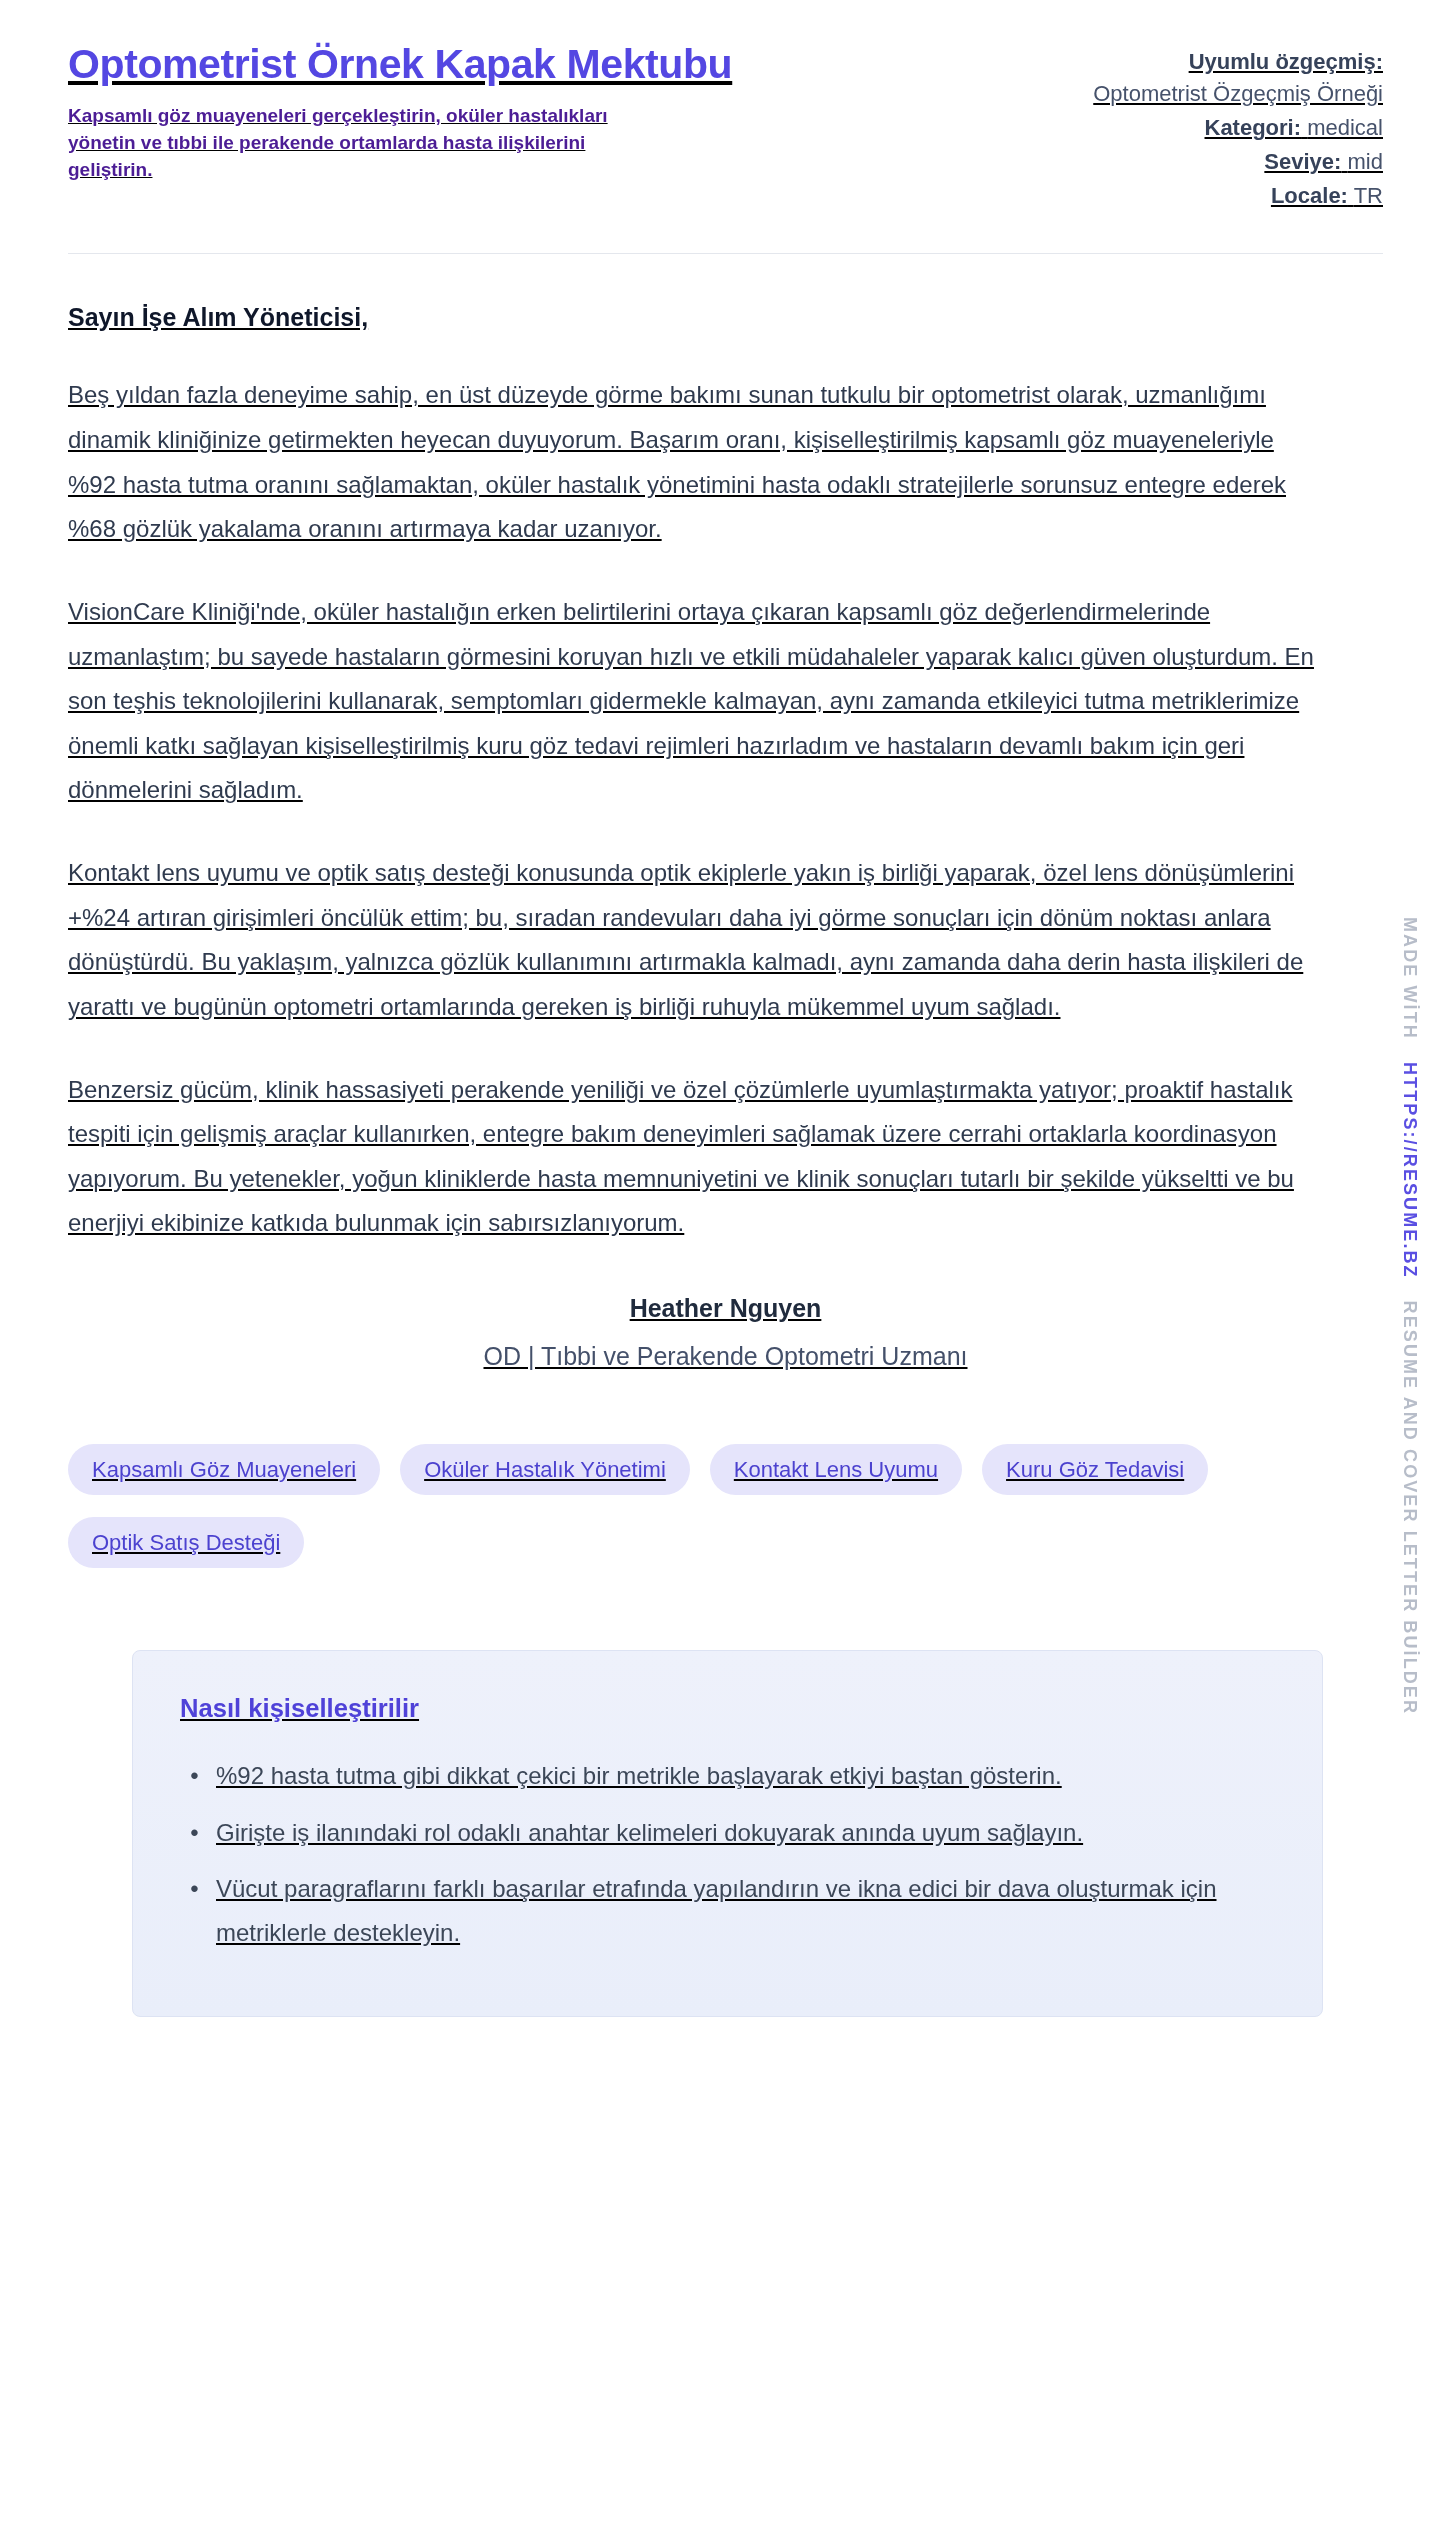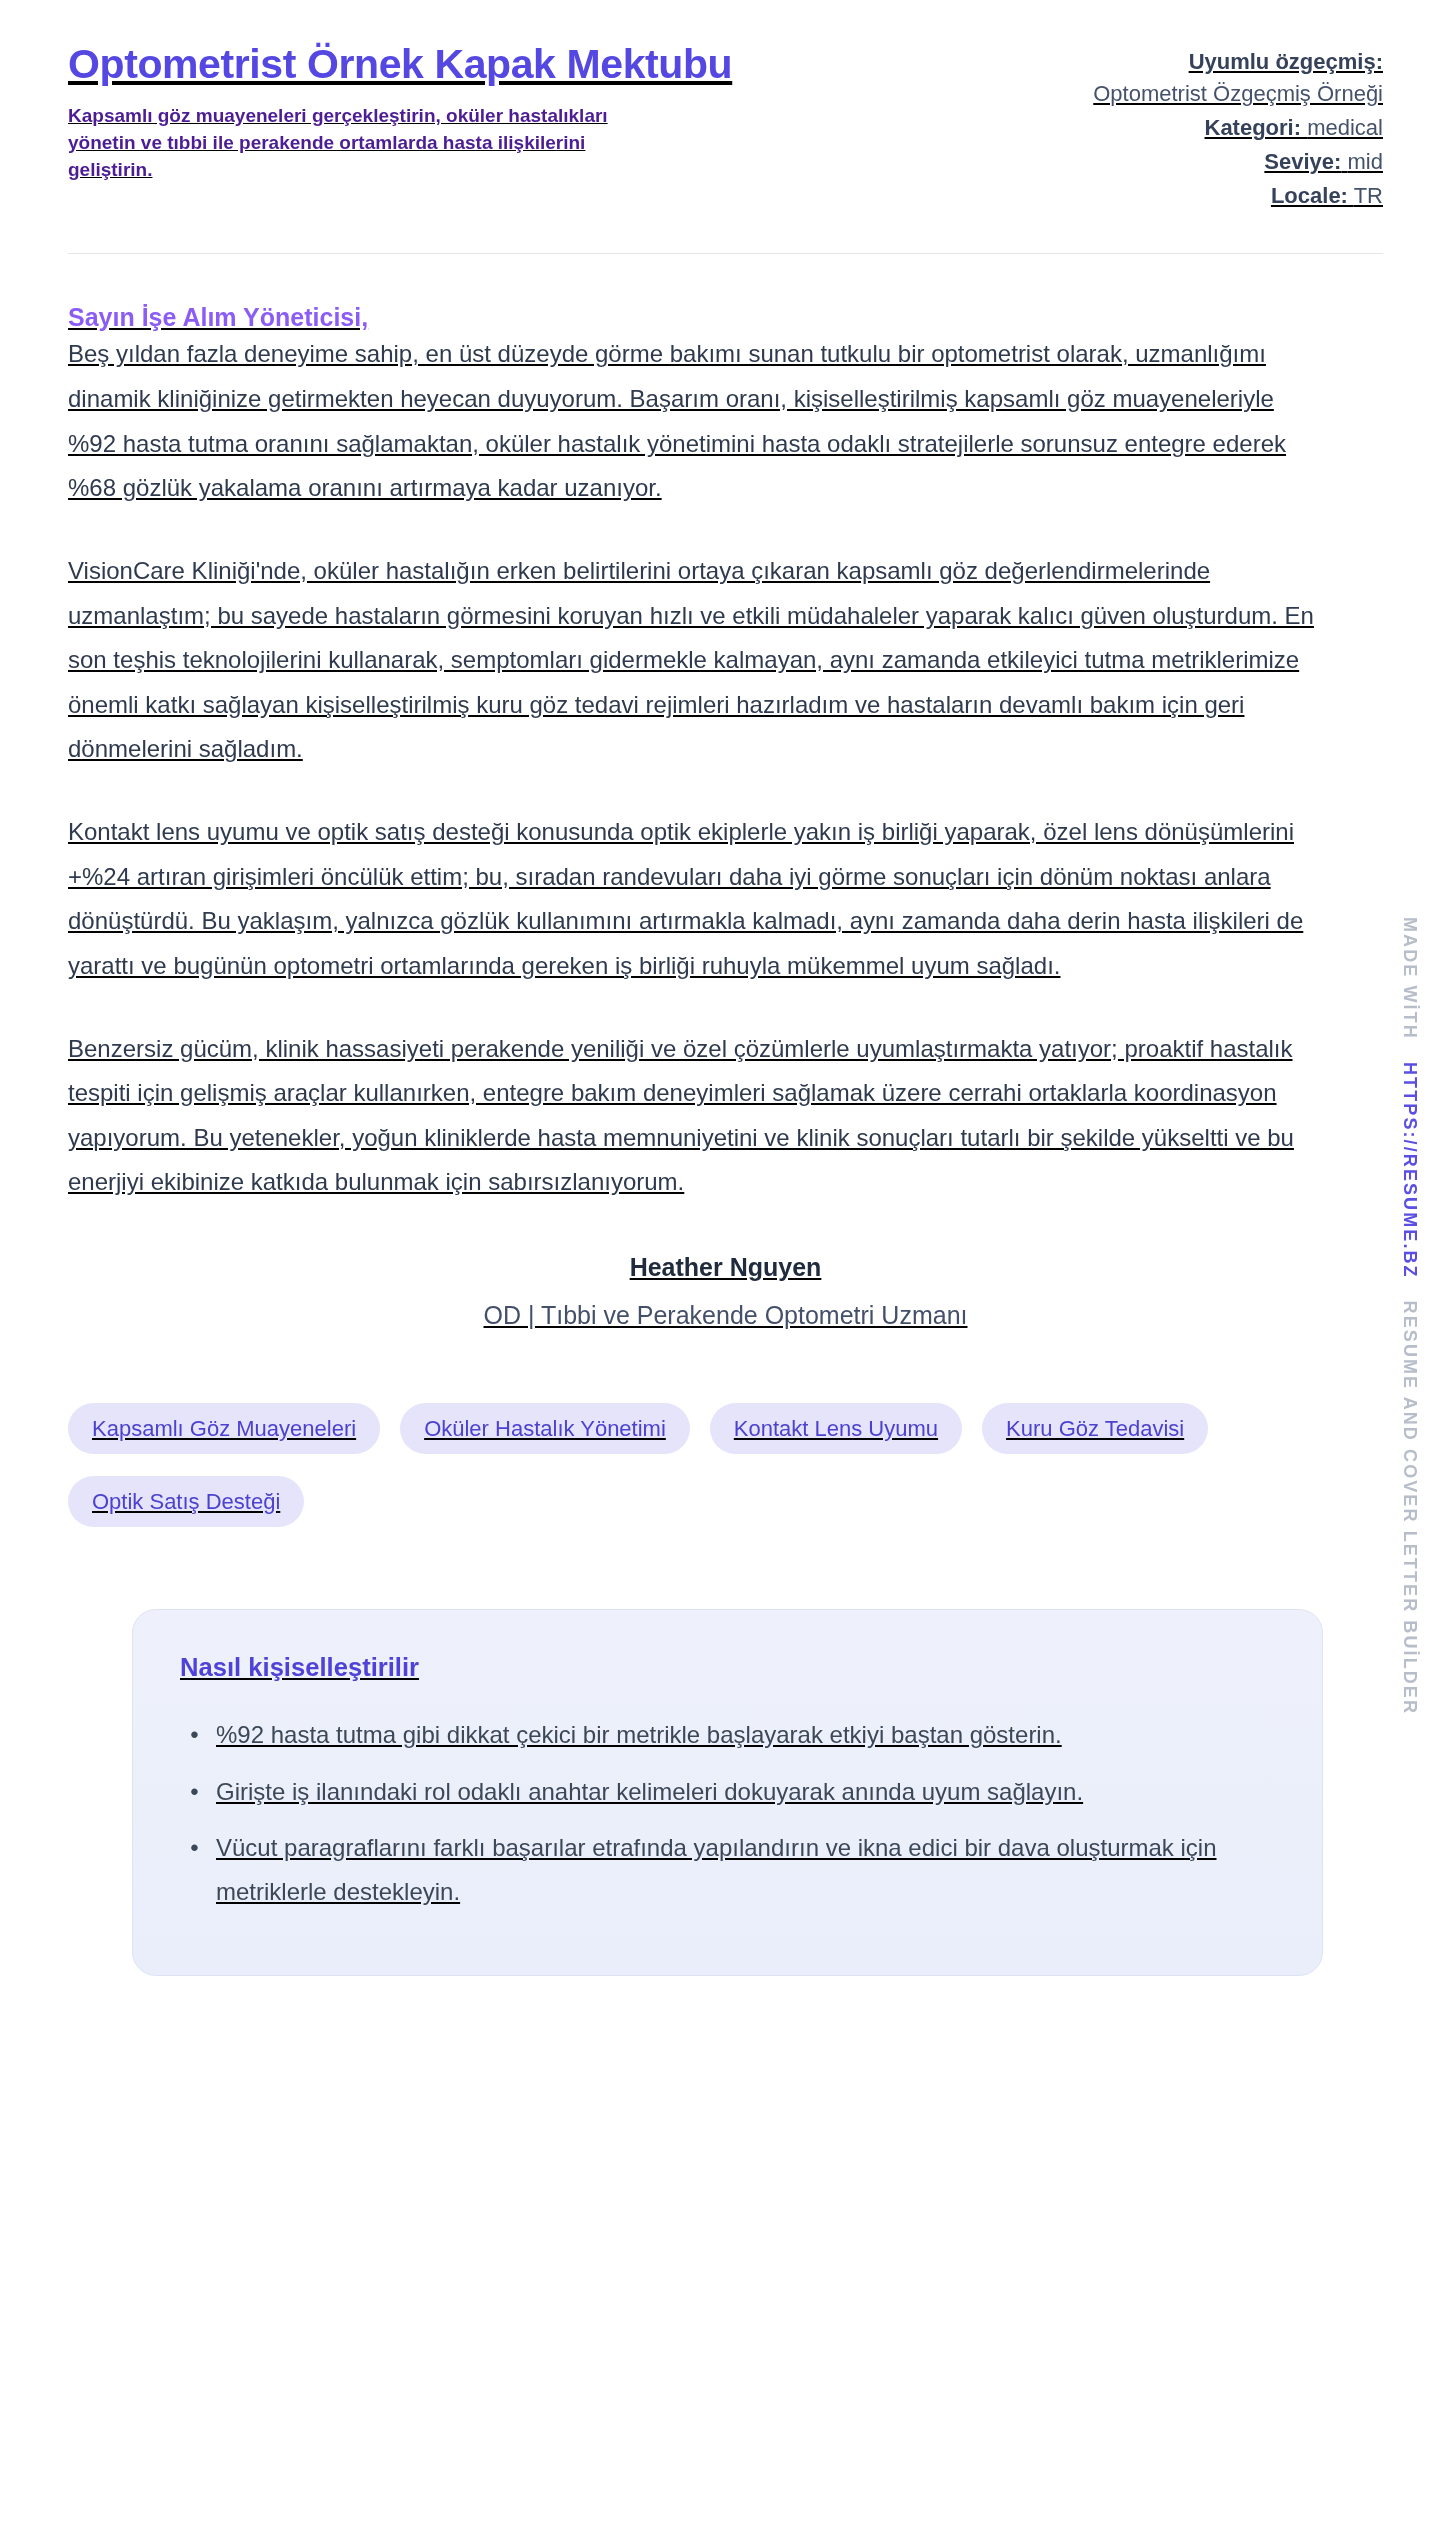--- a/index.html
+++ b/index.html
@@ -51,21 +51,22 @@
     border: none;
     border-top: 1.7px solid #e4e7ed;
     margin-top: 39px;
   }
 
   
   .greeting {
     margin-top: 49px;
     font-size: 25px;
     font-weight: 700;
-    color: #8b5cf6;
+    color: #0f172a;
+    margin-bottom: 41px;
   }
   .para {
     font-size: 24px;
     color: #2f3a4e;
     line-height: 1.86;
     margin-bottom: 38px;
     max-width: 1246px;
   }
   .signature { margin-top: 48px; text-align: center; }
   .signature-name {
@@ -96,21 +97,21 @@
     padding: 14.5px 24px;
     border-radius: 852px;
     cursor: pointer;
   }
 
   
   .tips-box {
     margin: 82px 60px 0 64px;
     background: linear-gradient(180deg, #eef1fb 0%, #e9eefa 100%);
     border: 1.7px solid #dde3f3;
-    border-radius: 24px;
+    border-radius: 8px;
     padding: 43px 51px 48px 47px;
   }
   .tips-heading {
     font-size: 25.6px;
     font-weight: 700;
     color: #4f42d8;
     margin-bottom: 31px;
   }
   .tips-list {
     list-style: none;

